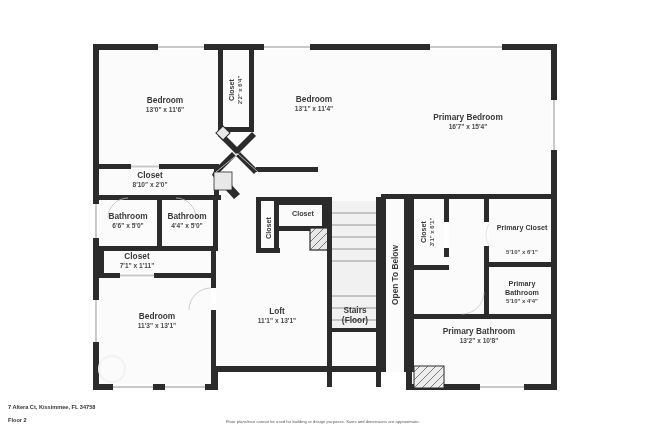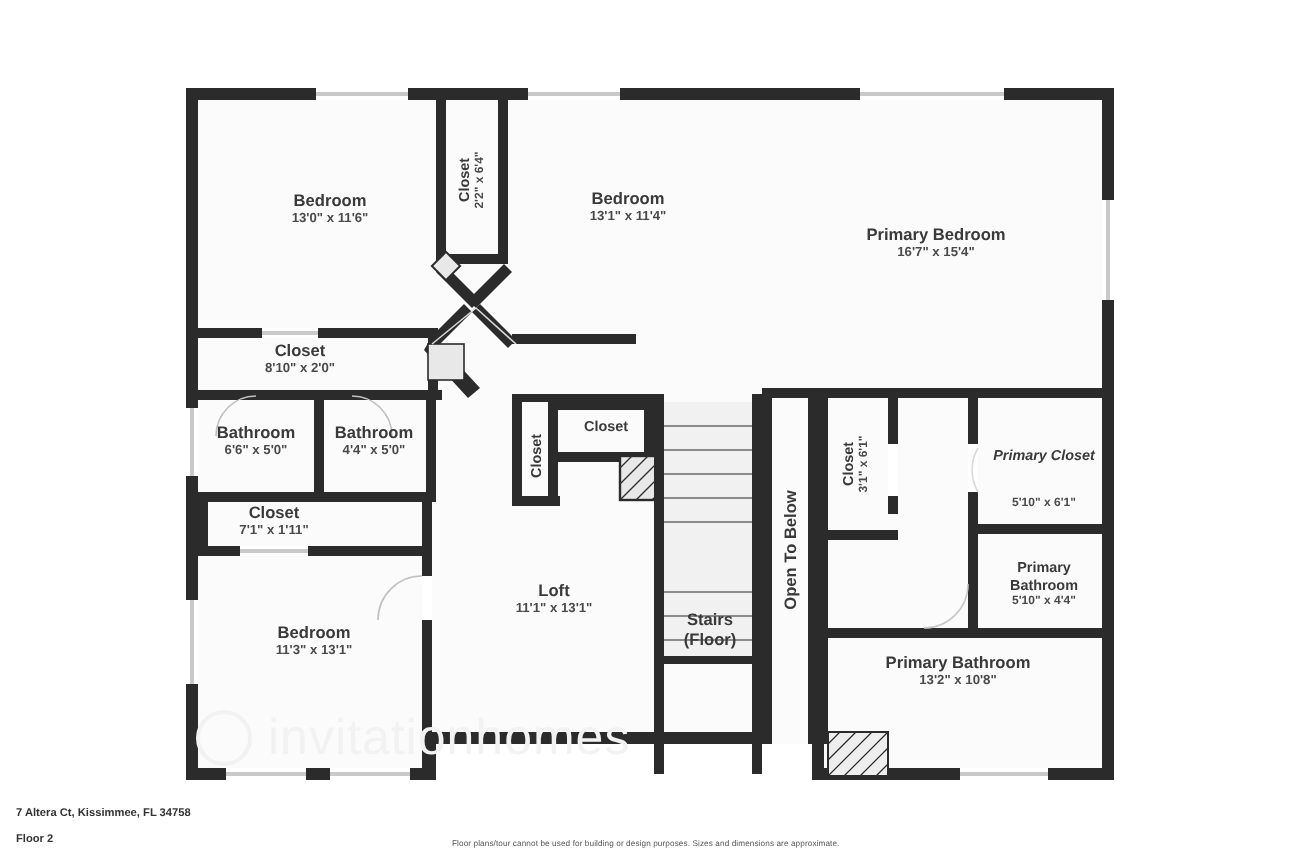--- a/index.html
+++ b/index.html
@@ -286,21 +286,20 @@
     <line x1="414" y1="372" x2="420" y2="366" stroke="#2b2b2b" stroke-width="0.6"></line>
     <line x1="422" y1="388" x2="444" y2="366" stroke="#2b2b2b" stroke-width="0.6"></line>
     <line x1="430" y1="388" x2="444" y2="374" stroke="#2b2b2b" stroke-width="0.6"></line>
     <line x1="438" y1="388" x2="444" y2="382" stroke="#2b2b2b" stroke-width="0.6"></line>
   </g>
 
 </svg>
 
 <div class="watermark">
   <span class="wm-logo"></span>
-  <span>invitationhomes</span>
 </div>
 
 <div class="lbl" style="left:165px; top:105px;">
   <span class="nm">Bedroom</span>
   <span class="dim">13'0" x 11'6"</span>
 </div>
 
 <div class="lbl" style="left:314px; top:104px;">
   <span class="nm">Bedroom</span>
   <span class="dim">13'1" x 11'4"</span>
@@ -334,40 +333,40 @@
 <div class="lbl" style="left:137px; top:261px;">
   <span class="nm">Closet</span>
   <span class="dim">7'1" x 1'11"</span>
 </div>
 
 <div class="lbl" style="left:157px; top:321px;">
   <span class="nm">Bedroom</span>
   <span class="dim">11'3" x 13'1"</span>
 </div>
 
-<div class="lbl" style="left:277px; top:300px;">
+<div class="lbl" style="left:277px; top:316px;">
   <span class="nm">Loft</span>
   <span class="dim">11'1" x 13'1"</span>
 </div>
 
 <div class="lbl vert small" style="left:268px; top:228px;">
   <span class="nm">Closet</span>
 </div>
 
 <div class="lbl small" style="left:303px; top:213px;">
   <span class="nm">Closet</span>
 </div>
 
 <div class="lbl vert small" style="left:428px; top:232px;">
   <span class="nm">Closet</span>
   <span class="dim">3'1" x 6'1"</span>
 </div>
 
 <div class="lbl small" style="left:522px; top:231px;">
-  <span class="nm" style="white-space:normal; width:52px; margin:17px auto;font-style:italic;">Primary Closet</span>
+  <span class="nm" style="white-space:normal; width:52px; margin:17px auto;">Primary Closet</span>
   <span class="dim">5'10" x 6'1"</span>
 </div>
 
 <div class="lbl small" style="left:522px; top:292px;">
   <span class="nm" style="white-space:normal; width:54px; margin:0 auto;">Primary Bathroom</span>
   <span class="dim">5'10" x 4'4"</span>
 </div>
 
 <div class="lbl" style="left:479px; top:336px;">
   <span class="nm">Primary Bathroom</span>

